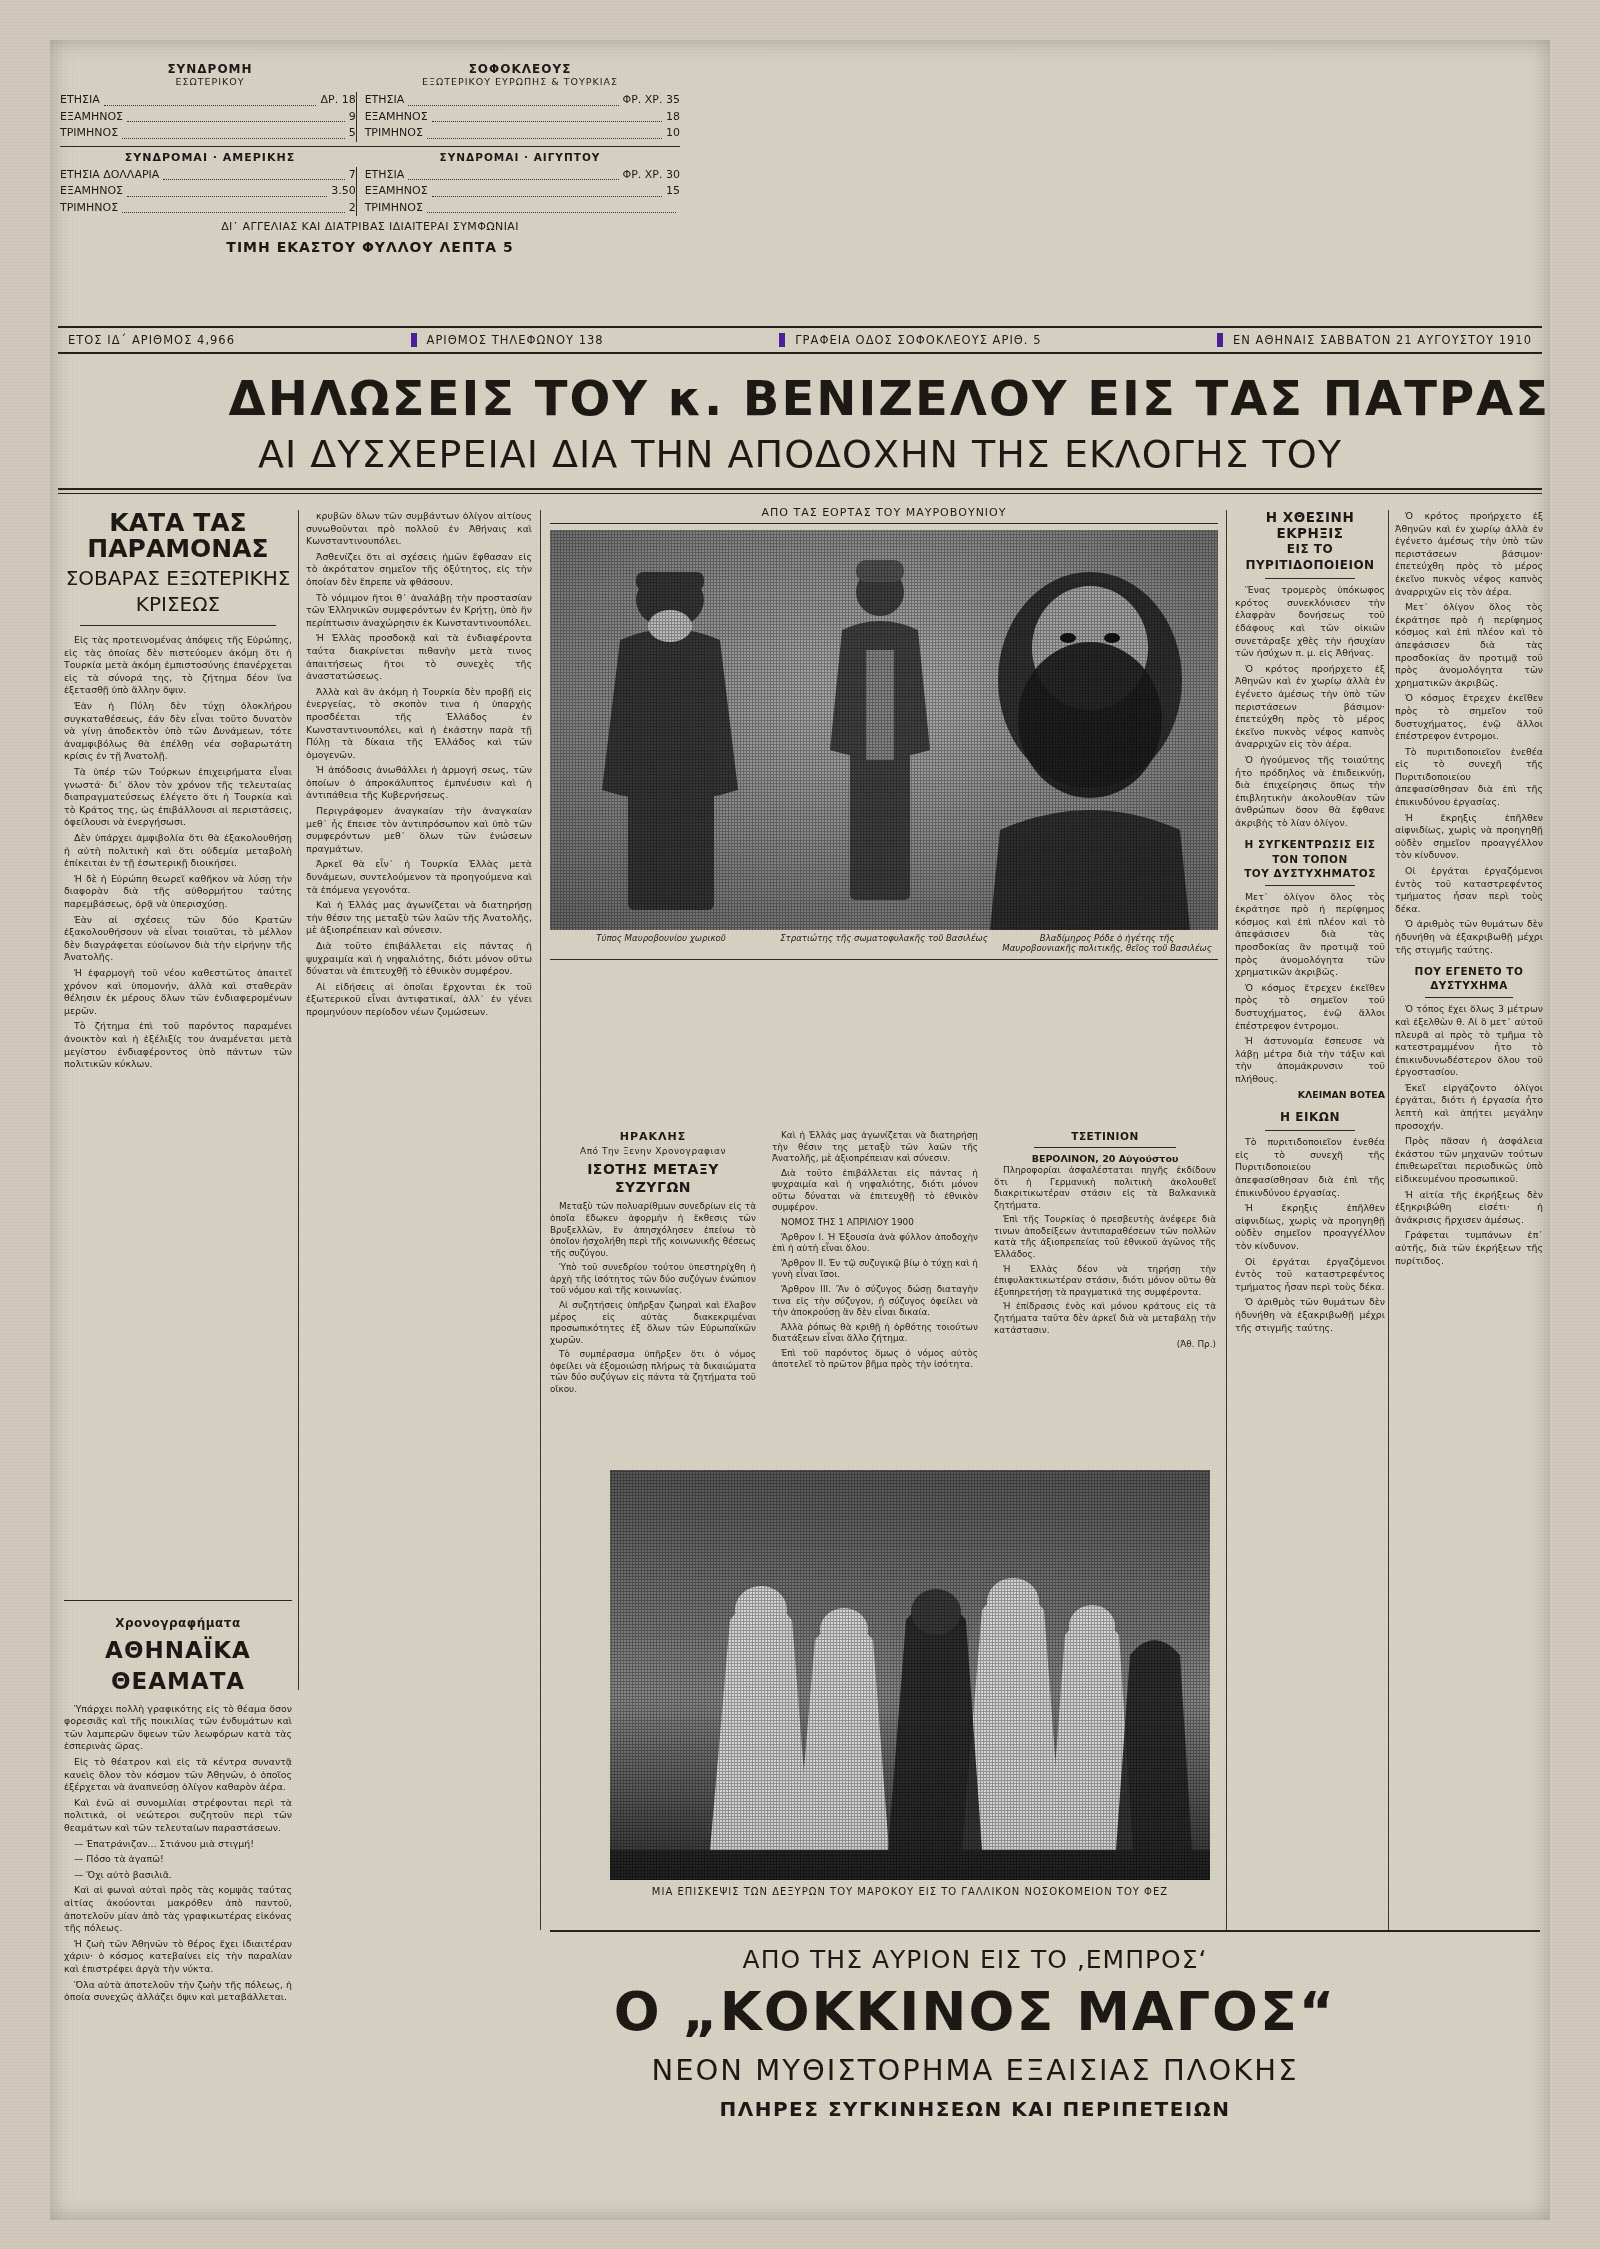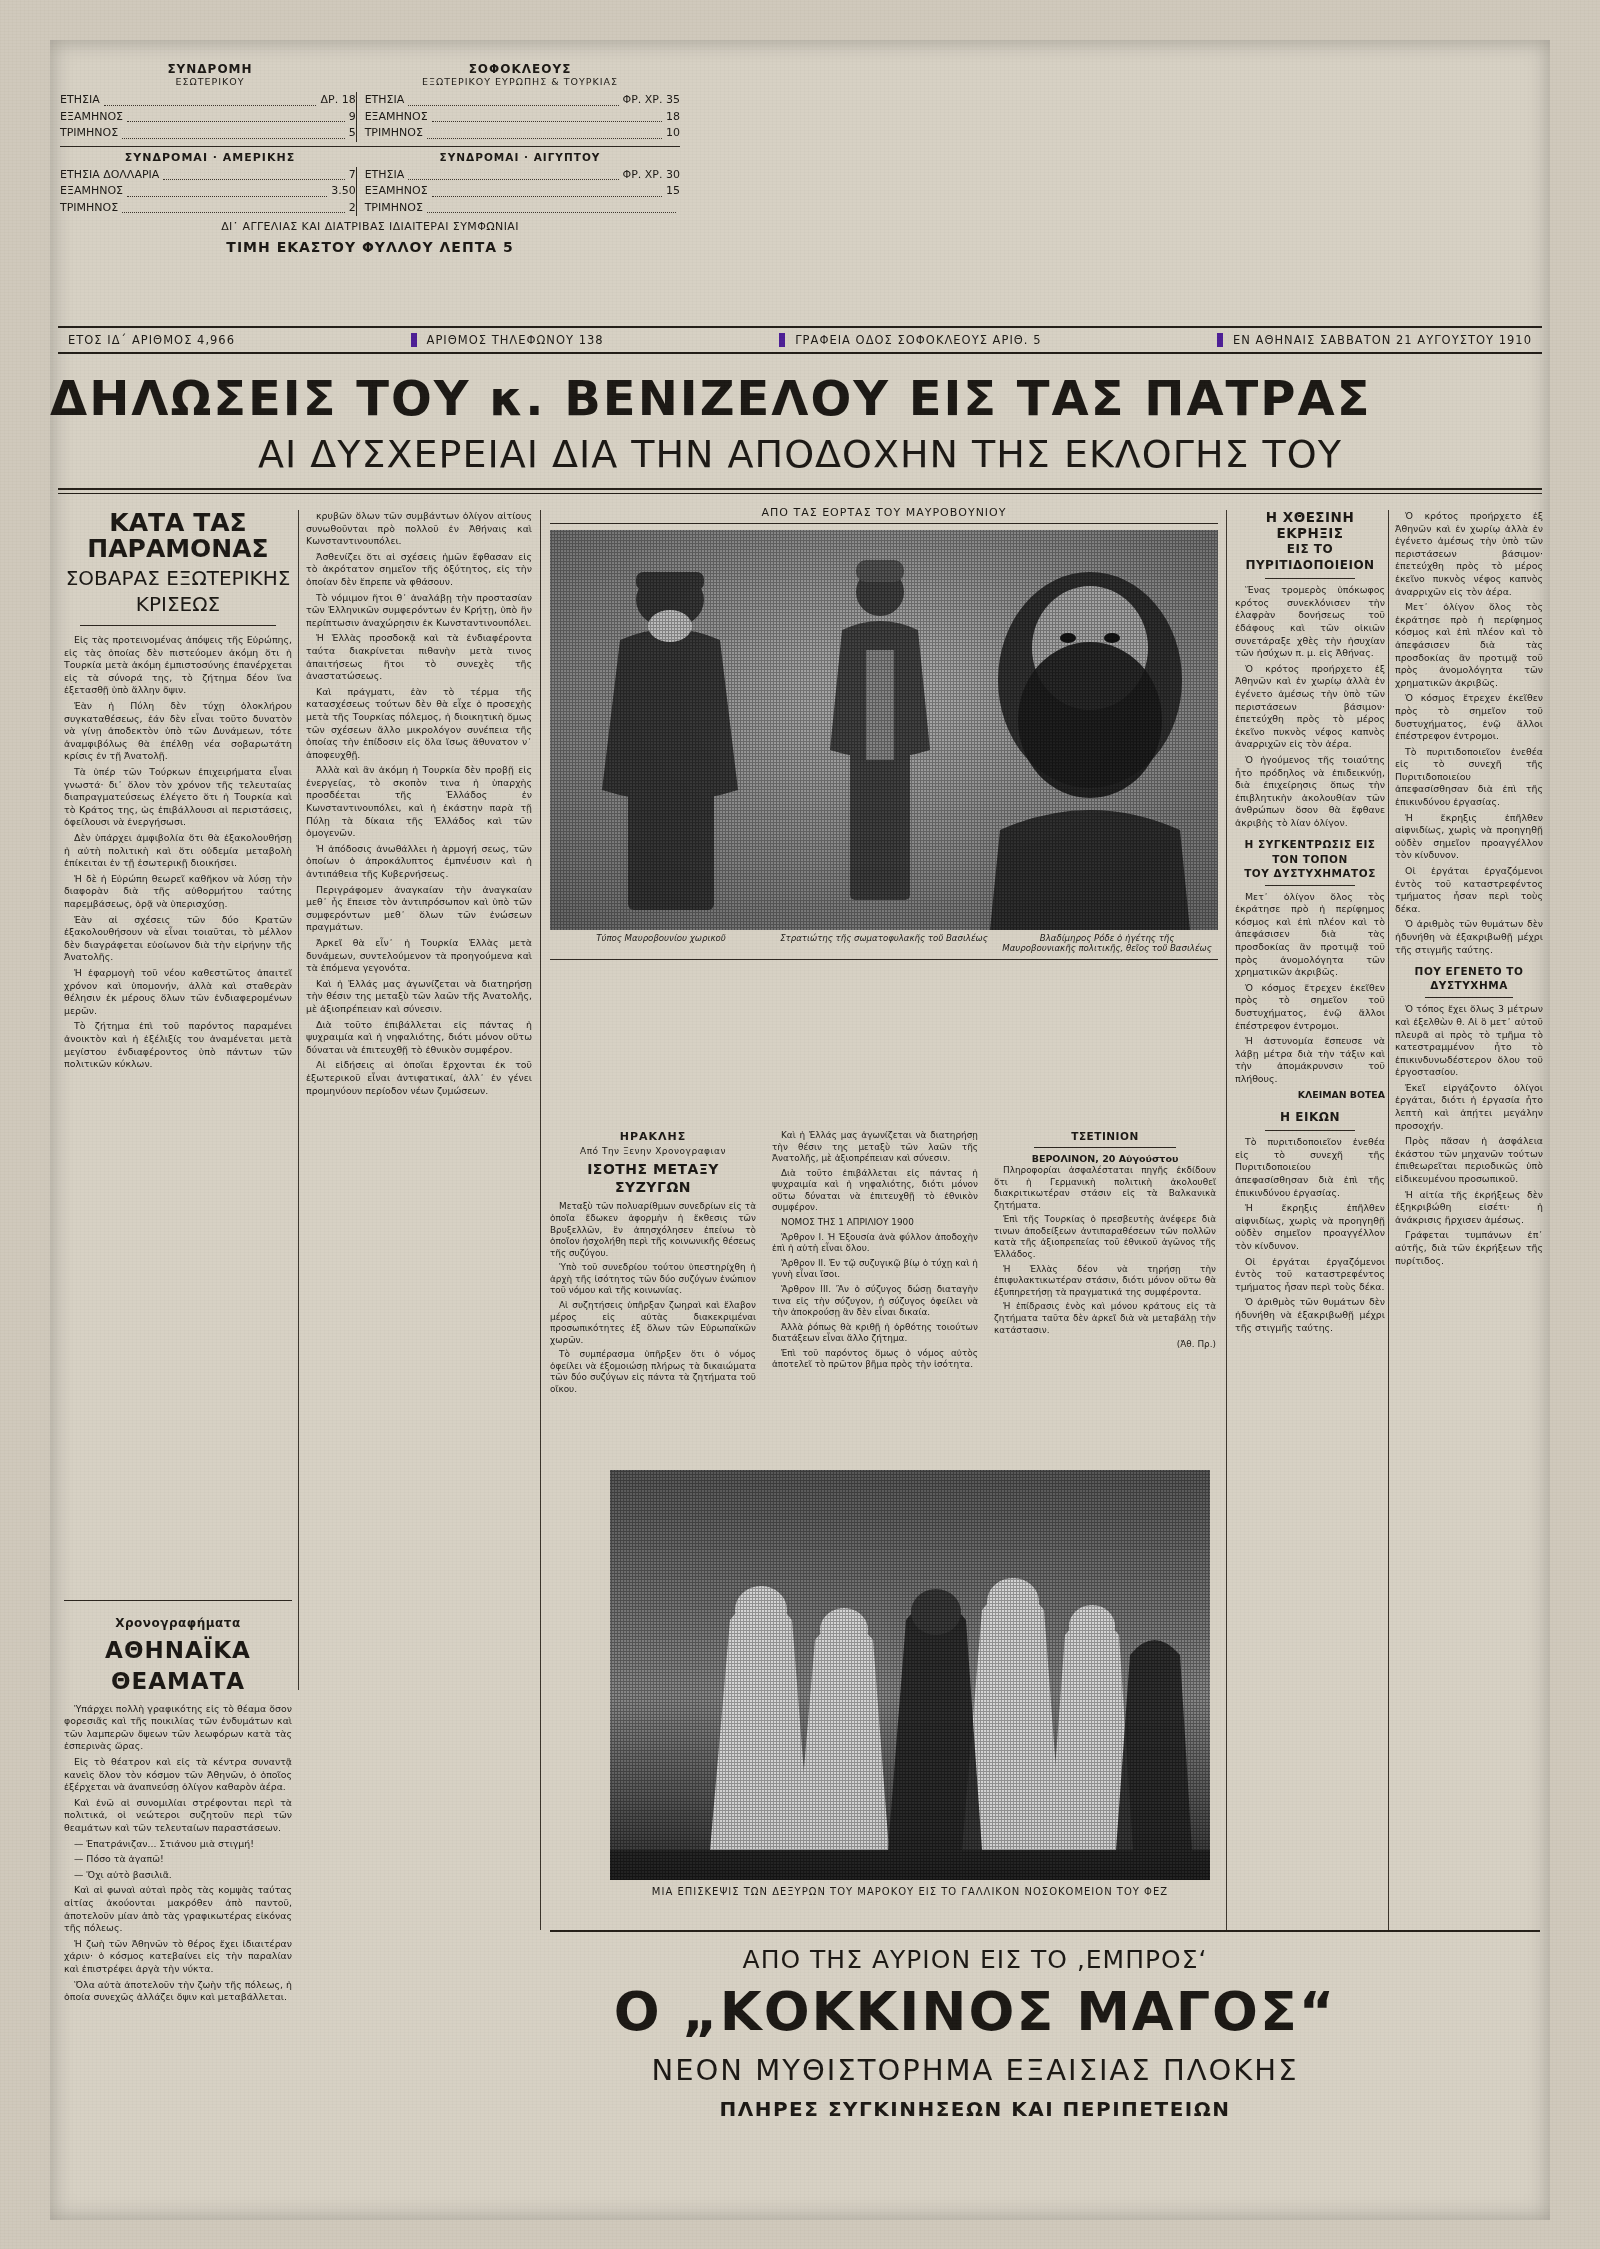--- a/index.html
+++ b/index.html
@@ -65,21 +65,21 @@
     position:absolute;left:8px;top:286px;width:1484px;
     border-top:2px solid #211c16;border-bottom:2px solid #211c16;
     padding:5px 0;display:flex;justify-content:space-between;
     font-size:11.5px;letter-spacing:1px;
   }
   .issue-bar span{padding:0 10px;}
   .sep{border-left:6px solid #4c1d95;}
 
   
   .headline1{
-    position:absolute;left:0;top:330px;width:1500px;text-align:left;
+    position:absolute;left:0;top:330px;width:1500px;text-align:right;
     font-size:48px;font-weight:bold;letter-spacing:2px;
   }
   .headline2{
     position:absolute;left:0;top:392px;width:1500px;text-align:center;
     font-size:38px;letter-spacing:1px;
   }
   .hr-double{position:absolute;left:8px;top:448px;width:1484px;border-top:2px solid #241f18;}
   .hr-double:after{content:"";position:absolute;left:0;top:3px;width:100%;border-top:1px solid #241f18;}
 
   
@@ -270,21 +270,20 @@
     <p>Καὶ αἱ φωναὶ αὐταὶ πρὸς τὰς κομψὰς ταύτας αἰτίας ἀκούονται μακρόθεν ἀπὸ παντοῦ, ἀποτελοῦν μίαν ἀπὸ τὰς γραφικωτέρας εἰκόνας τῆς πόλεως.</p>
     <p>Ἡ ζωὴ τῶν Ἀθηνῶν τὸ θέρος ἔχει ἰδιαιτέραν χάριν· ὁ κόσμος κατεβαίνει εἰς τὴν παραλίαν καὶ ἐπιστρέφει ἀργὰ τὴν νύκτα.</p>
     <p>Ὅλα αὐτὰ ἀποτελοῦν τὴν ζωὴν τῆς πόλεως, ἡ ὁποία συνεχῶς ἀλλάζει ὄψιν καὶ μεταβάλλεται.</p>
   </div>
 
   <div class="col" style="left:256px;top:470px;width:226px;">
     <p>κρυβῶν ὅλων τῶν συμβάντων ὀλίγον αἰτίους συνωθοῦνται πρὸ πολλοῦ ἐν Ἀθήναις καὶ Κωνσταντινουπόλει.</p>
     <p>Ἀσθενίζει ὅτι αἱ σχέσεις ἡμῶν ἔφθασαν εἰς τὸ ἀκρότατον σημεῖον τῆς ὀξύτητος, εἰς τὴν ὁποίαν δὲν ἔπρεπε νὰ φθάσουν.</p>
     <p>Τὸ νόμιμον ἤτοι θ᾽ ἀναλάβῃ τὴν προστασίαν τῶν Ἑλληνικῶν συμφερόντων ἐν Κρήτῃ, ὑπὸ ἣν περίπτωσιν ἀναχώρησιν ἐκ Κωνσταντινουπόλει.</p>
     <p>Ἡ Ἑλλὰς προσδοκᾷ καὶ τὰ ἐνδιαφέροντα ταύτα διακρίνεται πιθανὴν μετὰ τινος ἀπαιτήσεως ἤτοι τὸ συνεχὲς τῆς ἀναστατώσεως.</p>
-    <p>Καὶ πράγματι, ἐὰν τὸ τέρμα τῆς κατασχέσεως τούτων δὲν θὰ εἶχε ὁ προσεχὴς μετὰ τῆς Τουρκίας πόλεμος, ἡ διοικητικὴ ὅμως τῶν σχέσεων ἄλλο μικρολόγον συνέπεια τῆς ὁποίας τὴν ἐπίδοσιν εἰς ὅλα ἴσως ἄθυνατον ν᾽ ἀποφευχθῇ.</p>
     <p>Ἀλλὰ καὶ ἂν ἀκόμη ἡ Τουρκία δὲν προβῇ εἰς ἐνεργείας, τὸ σκοπὸν τινα ἡ ὑπαρχὴς προσδέεται τῆς Ἑλλάδος ἐν Κωνσταντινουπόλει, καὶ ἡ ἑκάστην παρὰ τῇ Πύλῃ τὰ δίκαια τῆς Ἑλλάδος καὶ τῶν ὁμογενῶν.</p>
     <p></p>
     <p>Ἡ ἀπόδοσις ἀνωθάλλει ἡ ἁρμογή σεως, τῶν ὁποίων ὁ ἀπροκάλυπτος ἐμπνέυσιν καὶ ἡ ἀντιπάθεια τῆς Κυβερνήσεως.</p>
     <p>Περιγράφομεν ἀναγκαίαν τὴν ἀναγκαίαν μεθ᾽ ἧς ἔπεισε τὸν ἀντιπρόσωπον καὶ ὑπὸ τῶν συμφερόντων μεθ᾽ ὅλων τῶν ἑνώσεων πραγμάτων.</p>
     <p>Ἀρκεῖ θὰ εἶν᾽ ἡ Τουρκία Ἑλλὰς μετὰ δυνάμεων, συντελούμενον τὰ προηγούμενα καὶ τὰ ἑπόμενα γεγονότα.</p>
     <p>Καὶ ἡ Ἑλλάς μας ἀγωνίζεται νὰ διατηρήσῃ τὴν θέσιν της μεταξὺ τῶν λαῶν τῆς Ἀνατολῆς, μὲ ἀξιοπρέπειαν καὶ σύνεσιν.</p>
     <p>Διὰ τοῦτο ἐπιβάλλεται εἰς πάντας ἡ ψυχραιμία καὶ ἡ νηφαλιότης, διότι μόνον οὕτω δύναται νὰ ἐπιτευχθῇ τὸ ἐθνικὸν συμφέρον.</p>
     <p>Αἱ εἰδήσεις αἱ ὁποῖαι ἔρχονται ἐκ τοῦ ἐξωτερικοῦ εἶναι ἀντιφατικαί, ἀλλ᾽ ἐν γένει προμηνύουν περίοδον νέων ζυμώσεων.</p>
   </div>
 

